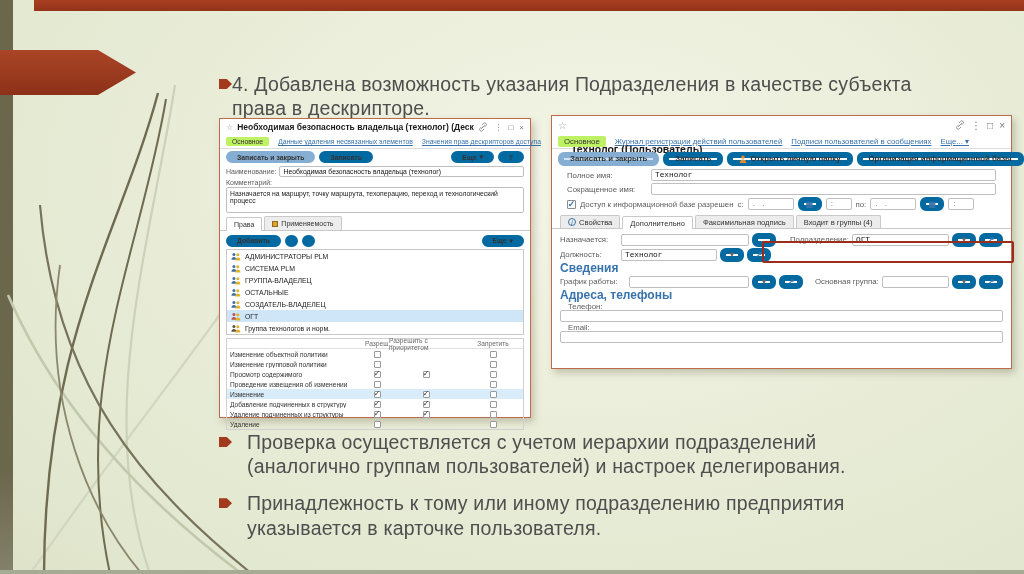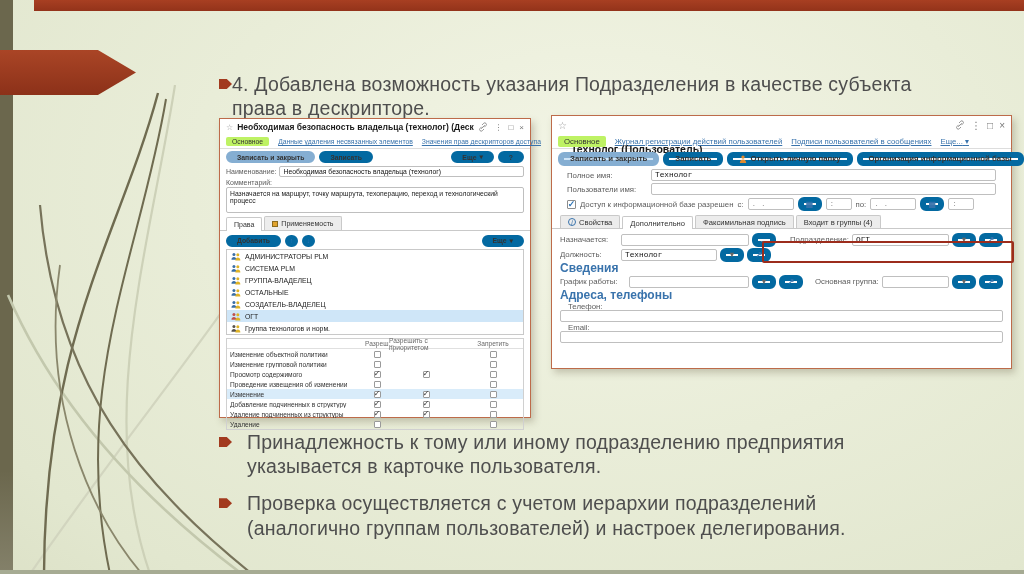--- a/index.html
+++ b/index.html
@@ -397,21 +397,21 @@
           <span>Еще</span>
           <span>▾</span>
         </span>
       <span class="btn">?</span>
     </div>
     <div class="frow">
       <span class="lbl" style="width:80px">Полное имя:</span>
       <span class="inp" style="flex:1">Технолог</span>
     </div>
     <div class="frow">
-      <span class="lbl" style="width:80px">Пользователи имя:</span>
+      <span class="lbl" style="width:80px">Сокращенное имя:</span>
       <span class="inp" style="flex:1"></span>
     </div>
     <div class="frow" style="height:16px">
       <span class="bigcb">✓</span>
       <span class="lbl">Доступ к информационной базе разрешен</span>
       <span class="lbl">с:</span>
       <span class="inp ph" style="width:46px">. .</span>
       <span class="btn sq-btn" style="color:#3973ac">▦</span>
       <span class="inp ph" style="width:26px">:</span>
       <span class="lbl">по:</span>
@@ -462,20 +462,20 @@
       <div class="inp" style="height:12px"></div>
       <div class="flbl lbl">Email:</div>
       <div class="inp" style="height:12px"></div>
     </div>
     <div class="annotation"></div>
   </div>
 
   <div class="bullets">
     <div class="b-item">
       <div class="marker"></div>
-      <div class="s-text">Принадлежность к тому или иному подразделению предприятия указывается в карточке пользователя.</div>
+      <div class="s-text">Проверка осуществляется с учетом иерархии подразделений (аналогично группам пользователей) и настроек делегирования.</div>
     </div>
     <div class="b-item">
       <div class="marker"></div>
-      <div class="s-text">Проверка осуществляется с учетом иерархии подразделений (аналогично группам пользователей) и настроек делегирования.</div>
+      <div class="s-text">Принадлежность к тому или иному подразделению предприятия указывается в карточке пользователя.</div>
     </div>
   </div>
 </div>
 
 </body></html>

